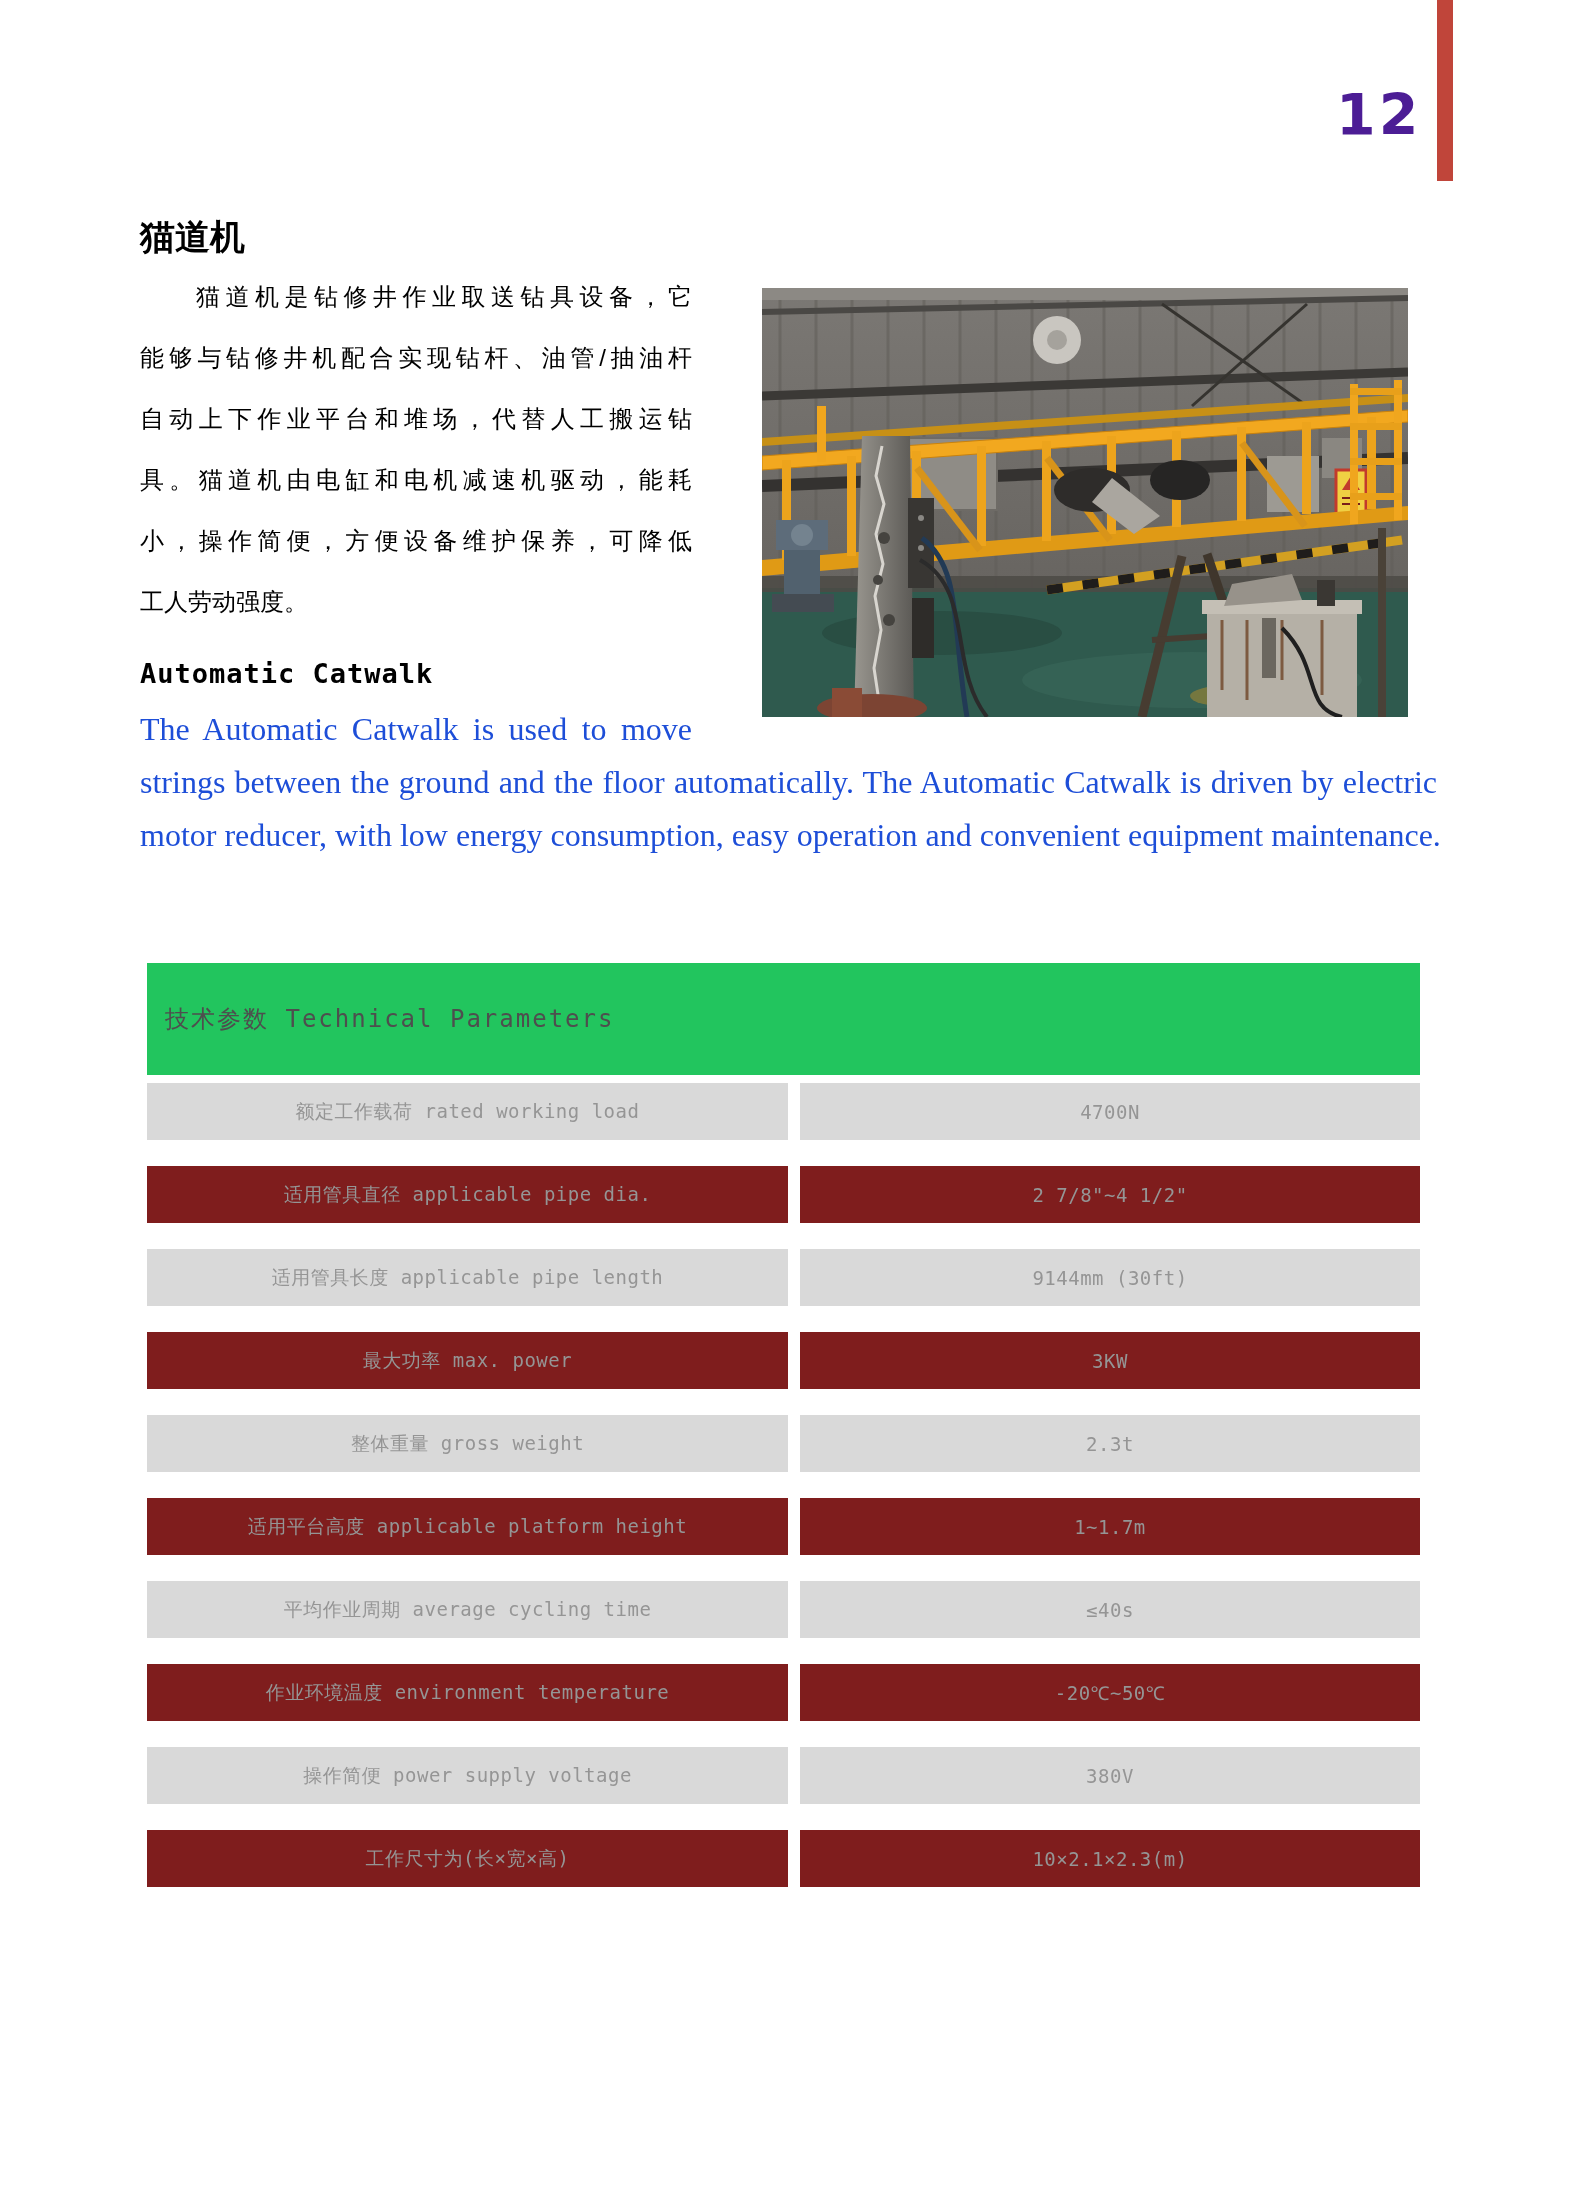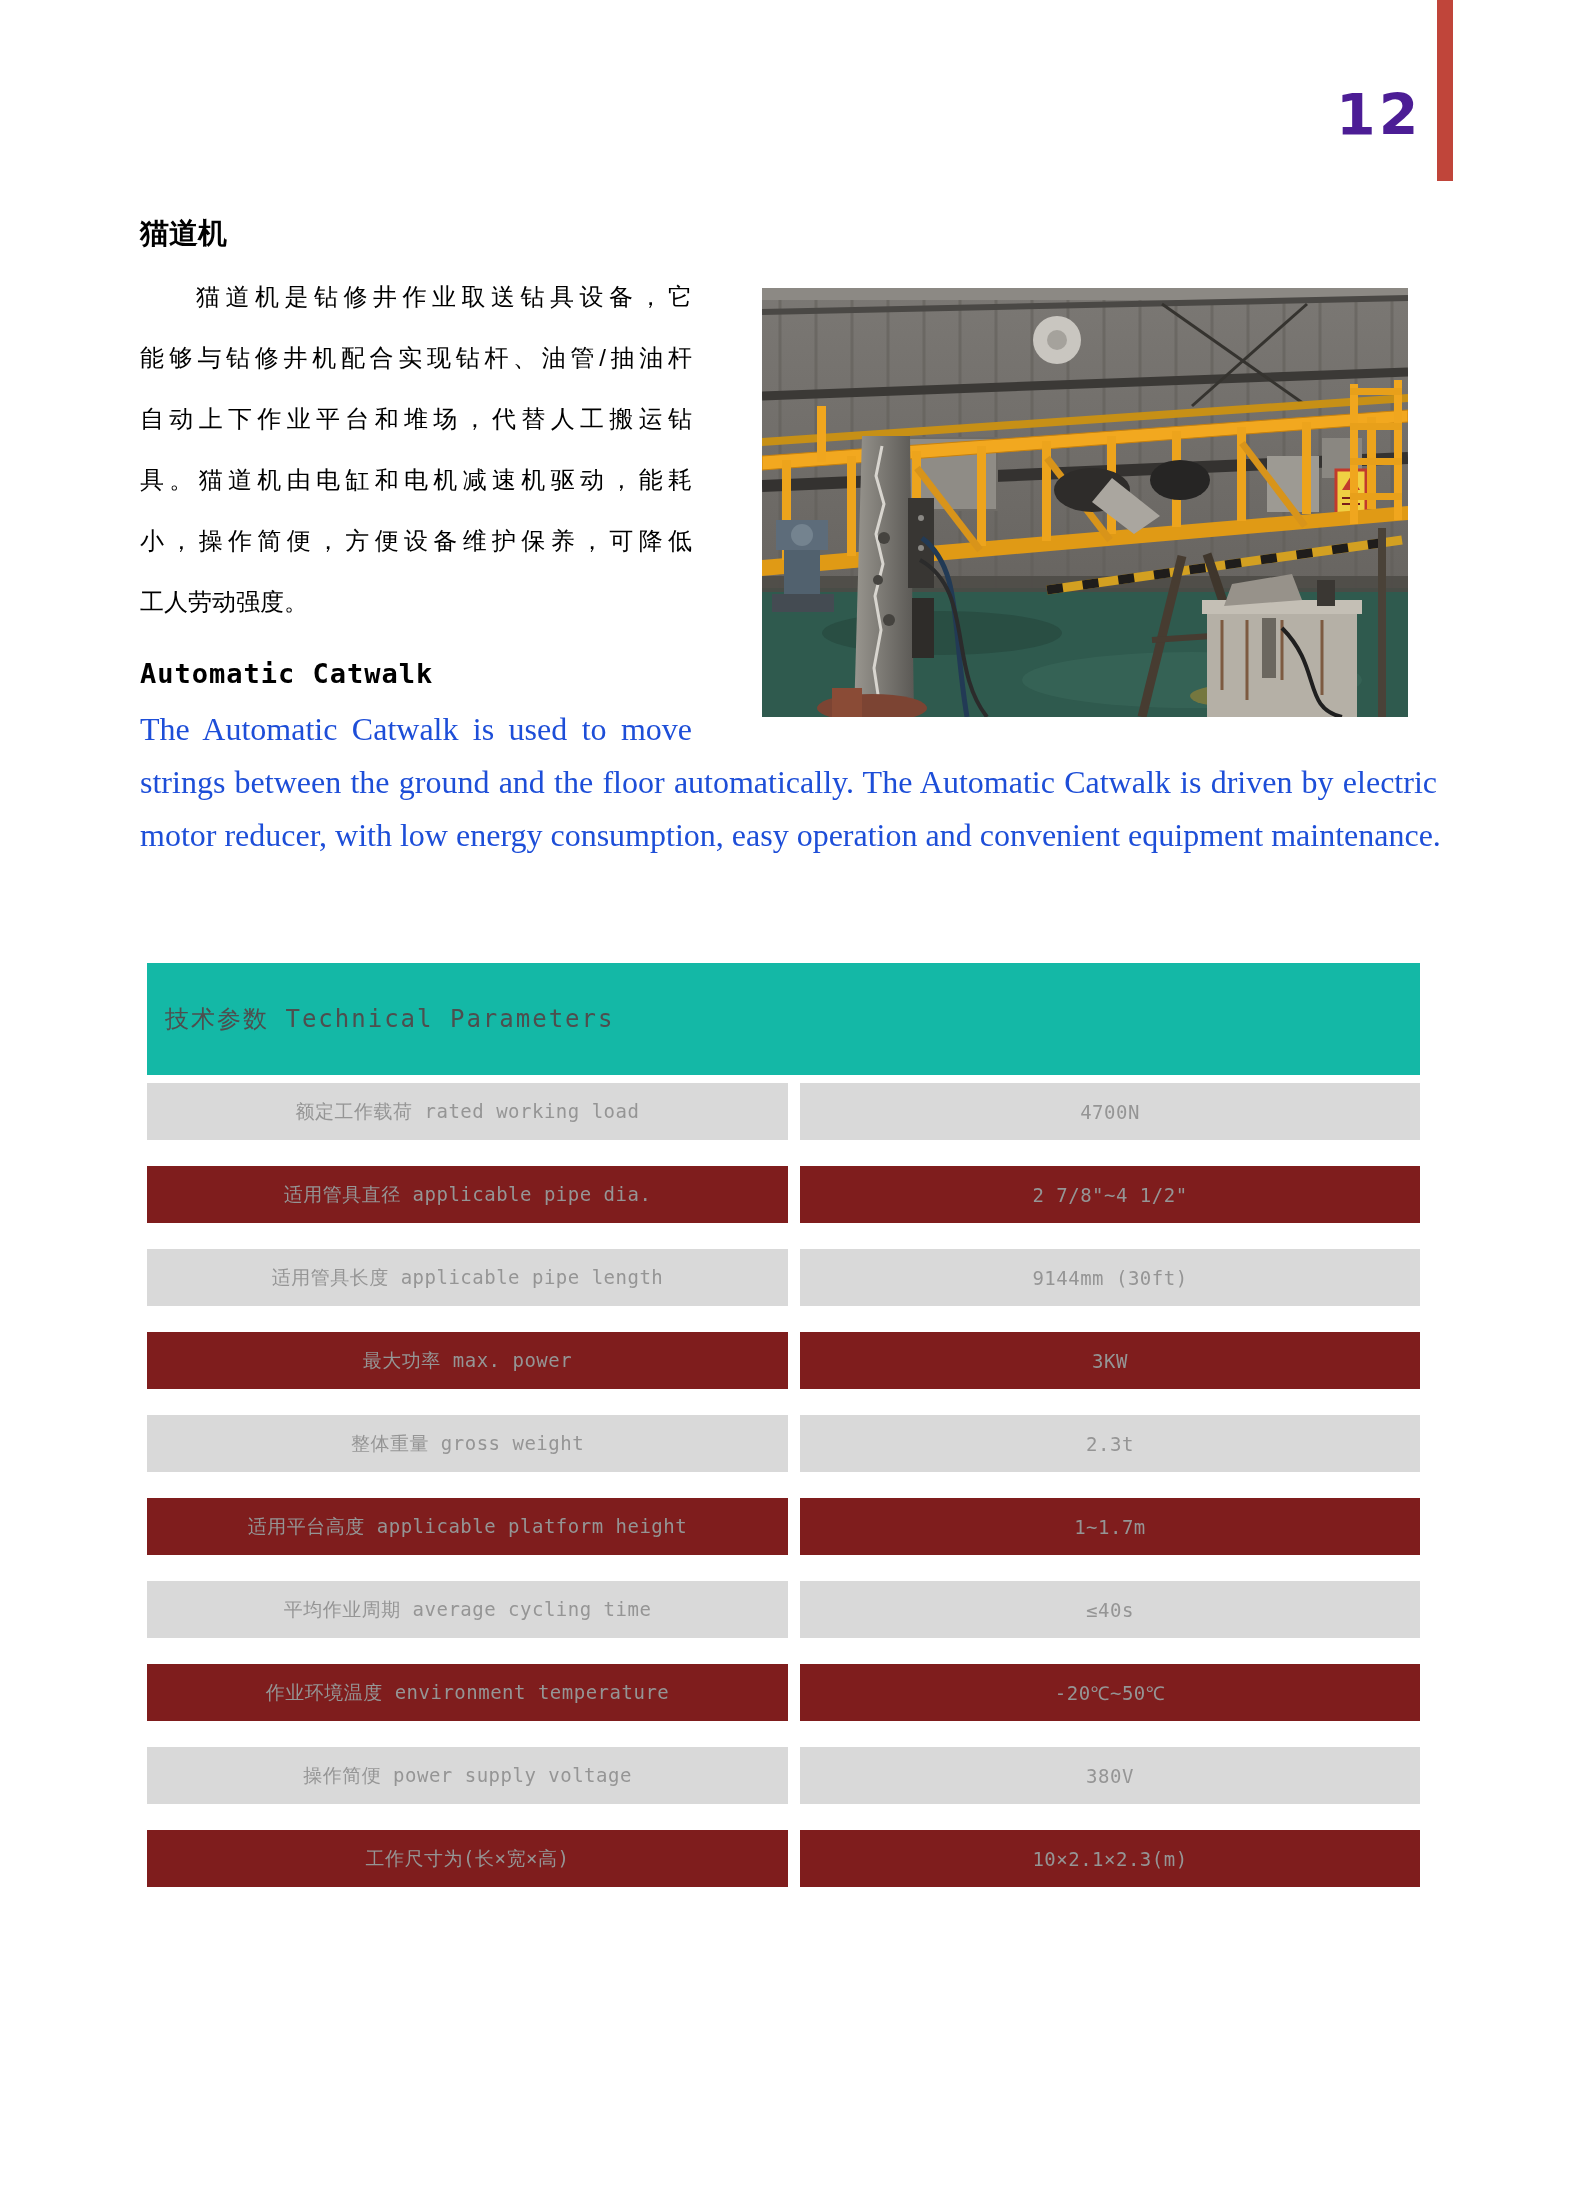--- a/index.html
+++ b/index.html
@@ -9,21 +9,21 @@
     overflow:hidden;
   }
   .abs{position:absolute;}
   
   .page-number{
     left:1336px;top:82px;font-size:57px;font-weight:700;color:#4c1d95;
     letter-spacing:3px;font-family:"DejaVu Sans",sans-serif;
   }
   .accent-bar{left:1437px;top:0;width:16px;height:181px;background:#c0453a;}
   
-  .title-zh{left:140px;top:214px;font-size:29px;font-weight:700;color:#000;}
+  .title-zh{left:140px;top:214px;font-size:35px;font-weight:700;color:#000;}
   .intro-lines{left:140px;top:266px;width:552px;font-size:24px;color:#000;}
   .intro-lines .zh-line{
     height:61px;line-height:61px;white-space:nowrap;
     text-align:justify;text-align-last:justify;
   }
   .intro-lines .zh-line.first{text-indent:56px;}
   .intro-lines .zh-line.last{text-align:left;text-align-last:left;}
   
   .title-en{
     left:140px;top:658px;font-size:27px;font-weight:700;color:#000;
@@ -36,21 +36,21 @@
   .en-just{text-align:justify;text-align-last:justify;white-space:normal;height:38px;overflow:hidden;}
   .en-a{left:140px;top:710px;width:552px;}
   .en-b{left:140px;top:763px;width:1297px;}
   .en-c{left:140px;top:816px;width:1297px;text-align:left;}
   
   .photo{left:762px;top:288px;width:646px;height:429px;background:#6f6c68;overflow:hidden;}
   .photo svg{display:block;}
   
   .spec-table{left:147px;top:963px;width:1273px;}
   .spec-header{
-    height:112px;background:#14b8a6;display:flex;align-items:center;
+    height:112px;background:#22c55e;display:flex;align-items:center;
     padding-left:18px;box-sizing:border-box;margin-bottom:8px;
   }
   .spec-header .spec-title{
     font-family:"DejaVu Sans Mono","Liberation Mono",monospace;
     font-size:24px;color:#4e4e4e;letter-spacing:2px;
   }
   .spec-row{display:flex;height:57px;margin-bottom:26px;}
   .spec-label,.spec-value{
     display:flex;align-items:center;justify-content:center;
     font-family:"DejaVu Sans Mono","Liberation Mono",monospace;

